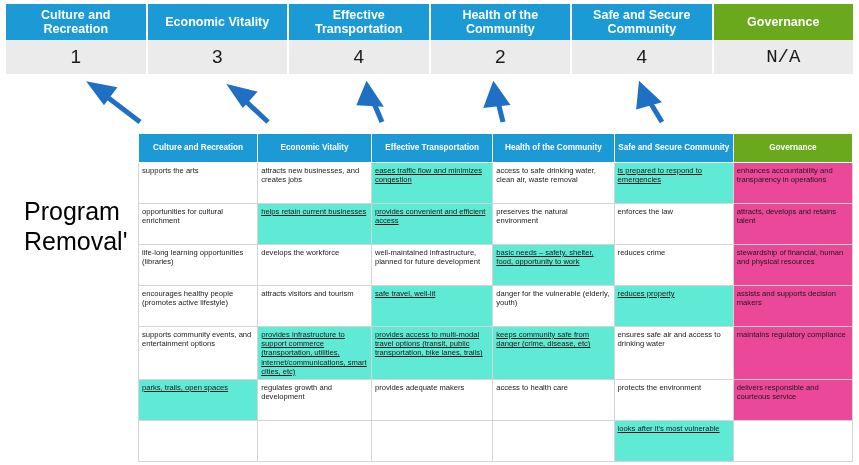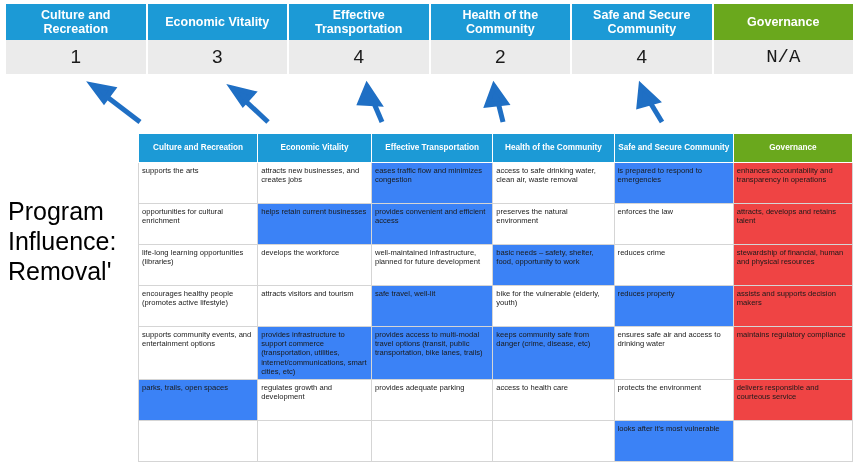--- a/index.html
+++ b/index.html
@@ -70,21 +70,21 @@
     position: absolute;
     left: 0;
     top: 72px;
     width: 859px;
     height: 62px;
   }
 
   
   #caption {
     position: absolute;
-    left: 8px;
+    left: 24px;
     top: 196px;
     width: 125px;
     font-size: 25px;
     line-height: 30px;
     color: #000000;
     text-align: left;
   }
 
   
   #matrix {
@@ -111,22 +111,22 @@
   #matrix td {
     font-size: 7.6px;
     line-height: 9.2px;
     color: #1a1a1a;
     vertical-align: top;
     padding: 3px 3px;
     border: 1px solid #d5d5d5;
     background: #ffffff;
     height: 34px;
   }
-  #matrix td.hl { background: #3b82f6; }
-  #matrix td.gray { background: #ef4444; }
+  #matrix td.hl { background: #5eead4; text-decoration: underline; }
+  #matrix td.gray { background: #ec4899; }
   #matrix td.empty { background: #ffffff; }
   #matrix col.c0 { width: 110px; }
   #matrix col.c1 { width: 105px; }
   #matrix col.c2 { width: 112px; }
   #matrix col.c3 { width: 112px; }
   #matrix col.c4 { width: 110px; }
   #matrix col.c5 { width: 110px; }
 </style>
 </head>
 <body>
@@ -170,21 +170,20 @@
     </g>
     <g>
       <line x1="662" y1="50" x2="645" y2="22"></line>
       <polygon points="641,14 657,29 639,34"></polygon>
     </g>
   </g>
 </svg>
 
 <div id="caption">
   <div>Program</div>
-  <div>Influence:</div>
   <div>Removal'</div>
 </div>
 
 <table id="matrix">
   <colgroup>
     <col class="c0">
       <col class="c1">
       <col class="c2">
       <col class="c3">
       <col class="c4">
@@ -222,36 +221,36 @@
         <td>develops the workforce</td>
         <td>well-maintained infrastructure, planned for future development</td>
         <td class="hl">basic needs – safety, shelter, food, opportunity to work</td>
         <td>reduces crime</td>
         <td class="gray">stewardship of financial, human and physical resources</td>
       </tr>
       <tr>
         <td>encourages healthy people (promotes active lifestyle)</td>
         <td>attracts visitors and tourism</td>
         <td class="hl">safe travel, well-lit</td>
-        <td>bike for the vulnerable (elderly, youth)</td>
+        <td>danger for the vulnerable (elderly, youth)</td>
         <td class="hl">reduces property</td>
         <td class="gray">assists and supports decision makers</td>
       </tr>
       <tr>
         <td>supports community events, and entertainment options</td>
         <td class="hl">provides infrastructure to support commerce (transportation, utilities, internet/communications, smart cities, etc)</td>
         <td class="hl">provides access to multi-modal travel options (transit, public transportation, bike lanes, trails)</td>
         <td class="hl">keeps community safe from danger (crime, disease, etc)</td>
         <td>ensures safe air and access to drinking water</td>
         <td class="gray">maintains regulatory compliance</td>
       </tr>
       <tr>
         <td class="hl">parks, trails, open spaces</td>
         <td>regulates growth and development</td>
-        <td>provides adequate parking</td>
+        <td>provides adequate makers</td>
         <td>access to health care</td>
         <td>protects the environment</td>
         <td class="gray">delivers responsible and courteous service</td>
       </tr>
       <tr>
         <td class="empty"></td>
         <td class="empty"></td>
         <td class="empty"></td>
         <td class="empty"></td>
         <td class="hl">looks after it's most vulnerable</td>

